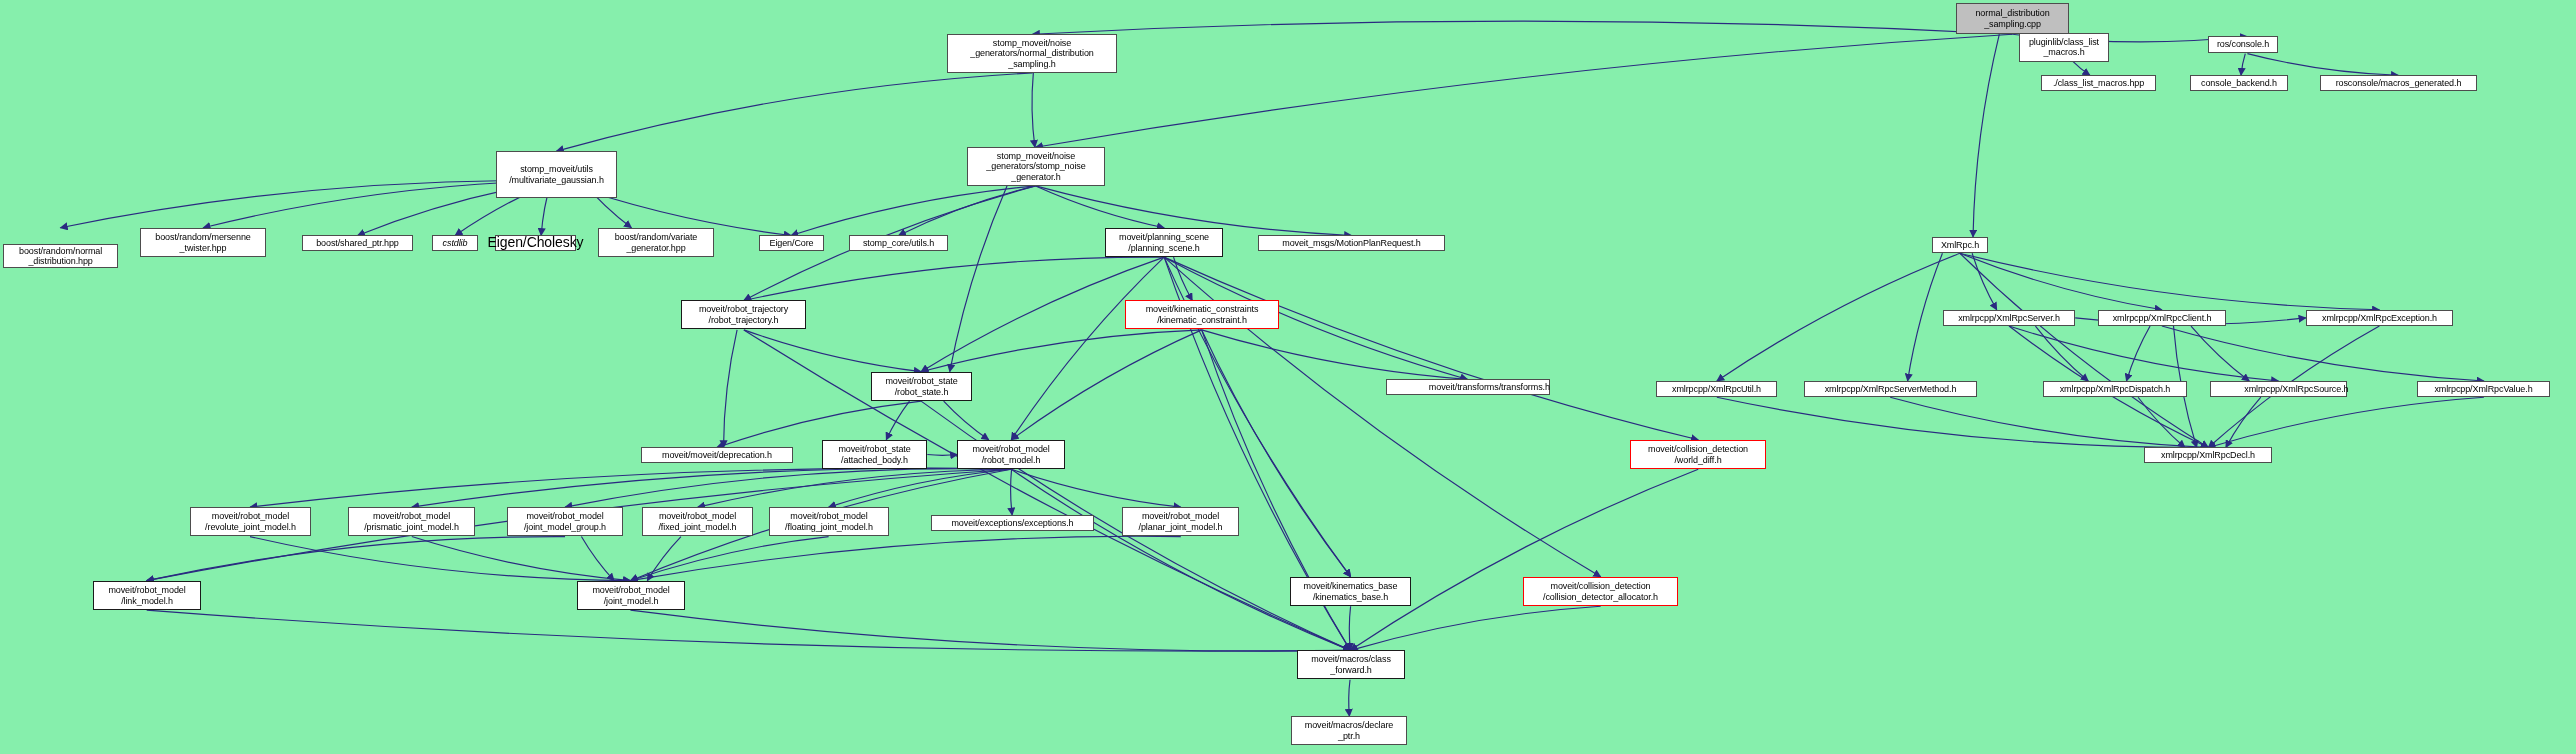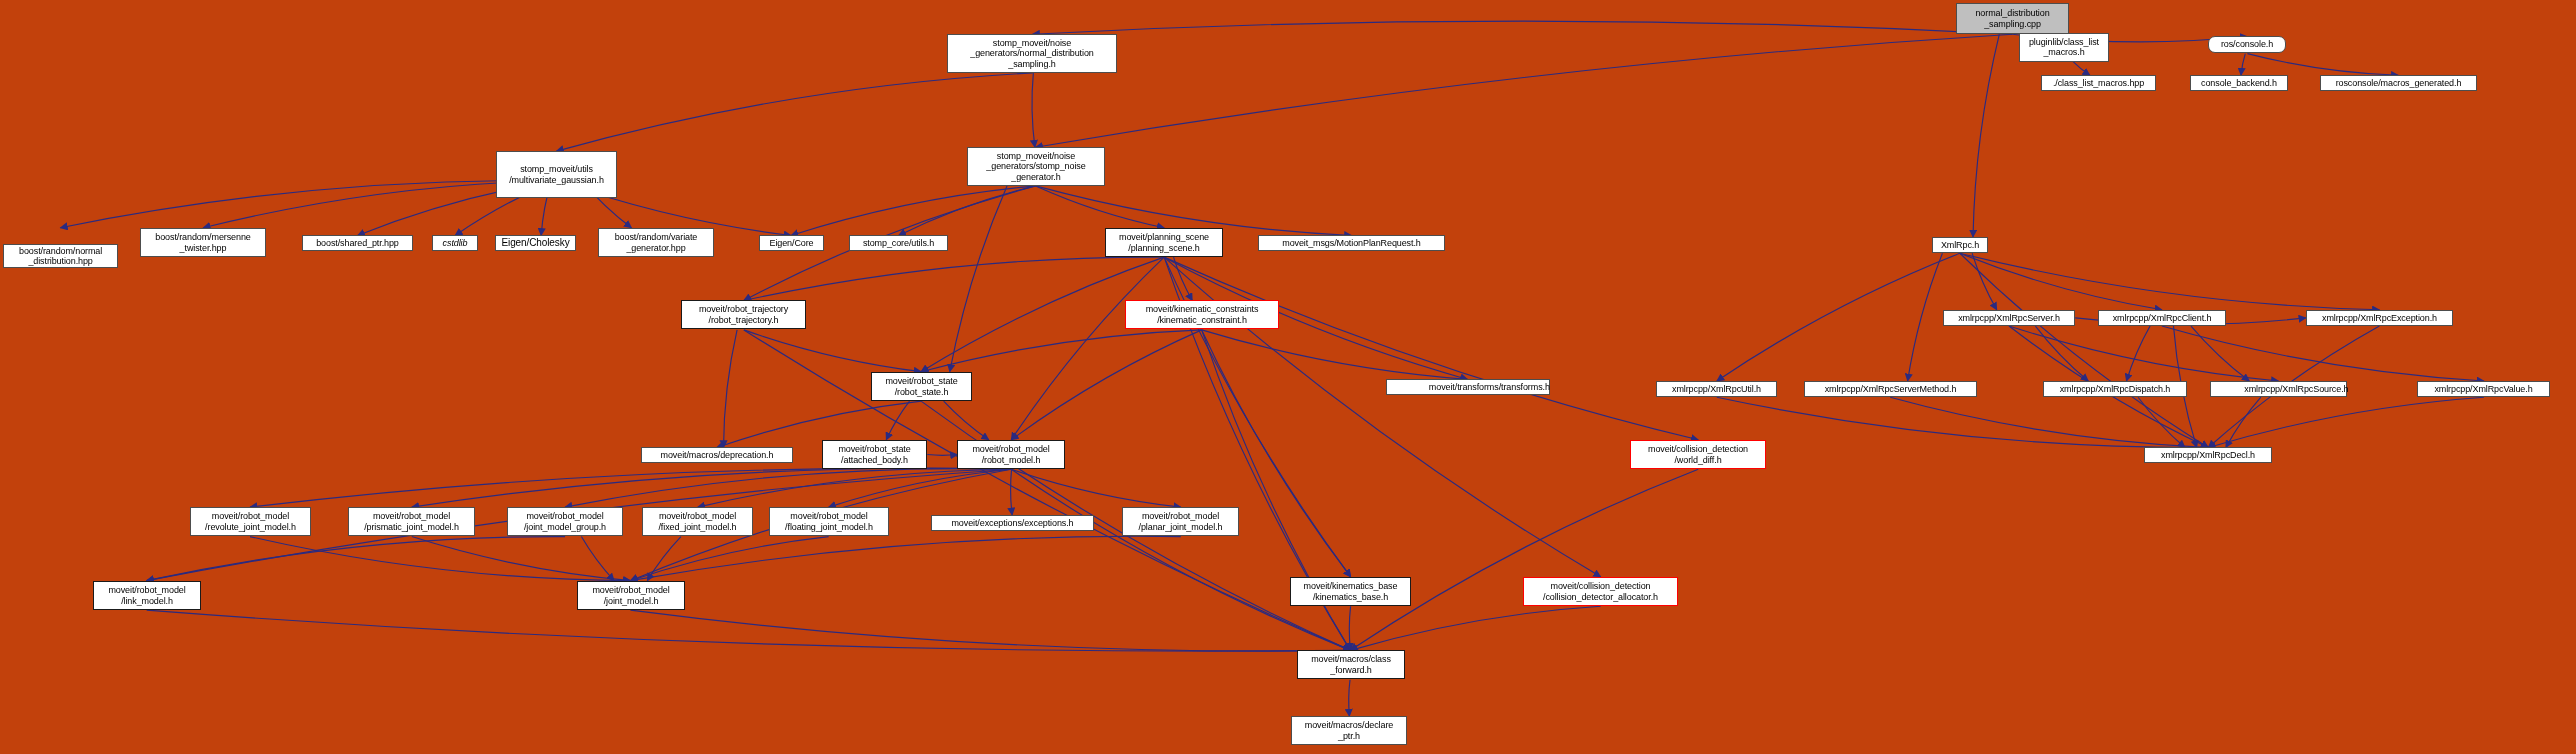--- a/index.html
+++ b/index.html
@@ -4,21 +4,21 @@
 <style>
   html, body {
     margin: 0;
     padding: 0;
     background: #ffffff;
   }
   #canvas {
     position: relative;
     width: 2576px;
     height: 755px;
-    background: #c2410c;
+    background: #86efac;
     font-family: "Liberation Sans", sans-serif;
     overflow: hidden;
   }
   svg#edges {
     position: absolute;
     left: 0;
     top: 0;
     width: 2576px;
     height: 755px;
     pointer-events: none;
@@ -151,39 +151,39 @@
         <path d="M 2920.875 513 Q 2894.675 543.01125 2875.625 578" fill="none" stroke="#2a2a80" stroke-width="1.5" marker-end="url(#arrow)"></path>
         <path d="M 3209 513 Q 3027.425 525.92 2853 578" fill="none" stroke="#2a2a80" stroke-width="1.5" marker-end="url(#arrow)"></path>
         <path d="M 2194 606 Q 1956.38 698.2775 1744.5 840" fill="none" stroke="#2a2a80" stroke-width="1.5" marker-end="url(#arrow)"></path>
       </g>
   </svg>
   <div id="node-layer">
       <div class="node root" style="left: 1956px; top: 3.1px; width: 113px; height: 31px; font-size: 9px;">normal_distribution
 _sampling.cpp</div>
       <div class="node thick" style="left: 2019px; top: 32.5px; width: 90px; height: 29px; font-size: 9px;">pluginlib/class_list
 _macros.h</div>
-      <div class="node thick" style="left: 2208px; top: 36px; width: 78px; height: 17px; font-size: 9px; border-radius: 7px;">ros/console.h</div>
+      <div class="node thick" style="left: 2208px; top: 36px; width: 70px; height: 17px; font-size: 9px;">ros/console.h</div>
       <div class="node thick" style="left: 2041px; top: 75px; width: 115px; height: 16.3px; font-size: 9px;">./class_list_macros.hpp</div>
       <div class="node thick" style="left: 2190px; top: 75px; width: 98px; height: 16.3px; font-size: 9px;">console_backend.h</div>
       <div class="node thick" style="left: 2320px; top: 75px; width: 157px; height: 16.3px; font-size: 9px;">rosconsole/macros_generated.h</div>
       <div class="node thick" style="left: 947px; top: 34px; width: 170px; height: 39px; font-size: 9px;">stomp_moveit/noise
 _generators/normal_distribution
 _sampling.h</div>
       <div class="node thick" style="left: 496px; top: 151px; width: 121px; height: 47px; font-size: 9px;">stomp_moveit/utils
 /multivariate_gaussian.h</div>
       <div class="node thick" style="left: 967px; top: 147px; width: 138px; height: 39px; font-size: 9px;">stomp_moveit/noise
 _generators/stomp_noise
 _generator.h</div>
       <div class="node thick" style="left: 3.1px; top: 228px; width: 115px; height: 24px; font-size: 9px; margin-top: 16px;">boost/random/normal
 _distribution.hpp</div>
       <div class="node thick" style="left: 140px; top: 228px; width: 126px; height: 29px; font-size: 9px;">boost/random/mersenne
 _twister.hpp</div>
       <div class="node thick" style="left: 302px; top: 235px; width: 111px; height: 16.3px; font-size: 9px;">boost/shared_ptr.hpp</div>
       <div class="node thick" style="left: 432px; top: 235px; width: 46px; height: 16.3px; font-size: 9px; font-style: italic;">cstdlib</div>
-      <div class="node thick" style="left: 495px; top: 235px; width: 81px; height: 16.3px; font-size: 10px;">Eigen/Cholesky</div>
+      <div class="node thick" style="left: 495px; top: 235px; width: 81px; height: 16.3px; font-size: 14px;">Eigen/Cholesky</div>
       <div class="node thick" style="left: 598px; top: 228px; width: 116px; height: 29px; font-size: 9px;">boost/random/variate
 _generator.hpp</div>
       <div class="node thick" style="left: 759px; top: 235px; width: 65px; height: 16.3px; font-size: 9px;">Eigen/Core</div>
       <div class="node thick" style="left: 849px; top: 235px; width: 99px; height: 16.3px; font-size: 9px;">stomp_core/utils.h</div>
       <div class="node dark" style="left: 1105px; top: 228px; width: 118px; height: 29px; font-size: 9px;">moveit/planning_scene
 /planning_scene.h</div>
       <div class="node thick" style="left: 1258px; top: 235px; width: 187px; height: 16.3px; font-size: 9px;">moveit_msgs/MotionPlanRequest.h</div>
       <div class="node thick" style="left: 1932px; top: 237px; width: 56px; height: 16.3px; font-size: 9px;">XmlRpc.h</div>
       <div class="node dark" style="left: 681px; top: 300px; width: 125px; height: 29px; font-size: 9px;">moveit/robot_trajectory
 /robot_trajectory.h</div>
@@ -193,21 +193,21 @@
       <div class="node thick" style="left: 2098px; top: 310px; width: 128px; height: 16.3px; font-size: 9px;">xmlrpcpp/XmlRpcClient.h</div>
       <div class="node thick" style="left: 2306px; top: 310px; width: 147px; height: 16.3px; font-size: 9px;">xmlrpcpp/XmlRpcException.h</div>
       <div class="node dark" style="left: 871px; top: 372px; width: 101px; height: 29px; font-size: 9px;">moveit/robot_state
 /robot_state.h</div>
       <div class="node thick" style="left: 1386px; top: 379px; width: 164px; height: 16.3px; font-size: 9px; padding-left: 45px;">moveit/transforms/transforms.h</div>
       <div class="node thick" style="left: 1656px; top: 381px; width: 121px; height: 16.3px; font-size: 9px;">xmlrpcpp/XmlRpcUtil.h</div>
       <div class="node thick" style="left: 1804px; top: 381px; width: 173px; height: 16.3px; font-size: 9px;">xmlrpcpp/XmlRpcServerMethod.h</div>
       <div class="node thick" style="left: 2043px; top: 381px; width: 144px; height: 16.3px; font-size: 9px;">xmlrpcpp/XmlRpcDispatch.h</div>
       <div class="node thick" style="left: 2210px; top: 381px; width: 137px; height: 16.3px; font-size: 9px; padding-left: 38px;">xmlrpcpp/XmlRpcSource.h</div>
       <div class="node thick" style="left: 2417px; top: 381px; width: 133px; height: 16.3px; font-size: 9px;">xmlrpcpp/XmlRpcValue.h</div>
-      <div class="node thick" style="left: 641px; top: 447px; width: 152px; height: 16.3px; font-size: 9px;">moveit/macros/deprecation.h</div>
+      <div class="node thick" style="left: 641px; top: 447px; width: 152px; height: 16.3px; font-size: 9px;">moveit/moveit/deprecation.h</div>
       <div class="node dark" style="left: 822px; top: 440px; width: 105px; height: 29px; font-size: 9px;">moveit/robot_state
 /attached_body.h</div>
       <div class="node dark" style="left: 957px; top: 440px; width: 108px; height: 29px; font-size: 9px;">moveit/robot_model
 /robot_model.h</div>
       <div class="node redbox" style="left: 1630px; top: 440px; width: 136px; height: 29px; font-size: 9px;">moveit/collision_detection
 /world_diff.h</div>
       <div class="node thick" style="left: 2144px; top: 447px; width: 128px; height: 16.3px; font-size: 9px;">xmlrpcpp/XmlRpcDecl.h</div>
       <div class="node thick" style="left: 190px; top: 507px; width: 121px; height: 29px; font-size: 9px;">moveit/robot_model
 /revolute_joint_model.h</div>
       <div class="node thick" style="left: 348px; top: 507px; width: 127px; height: 29px; font-size: 9px;">moveit/robot_model

